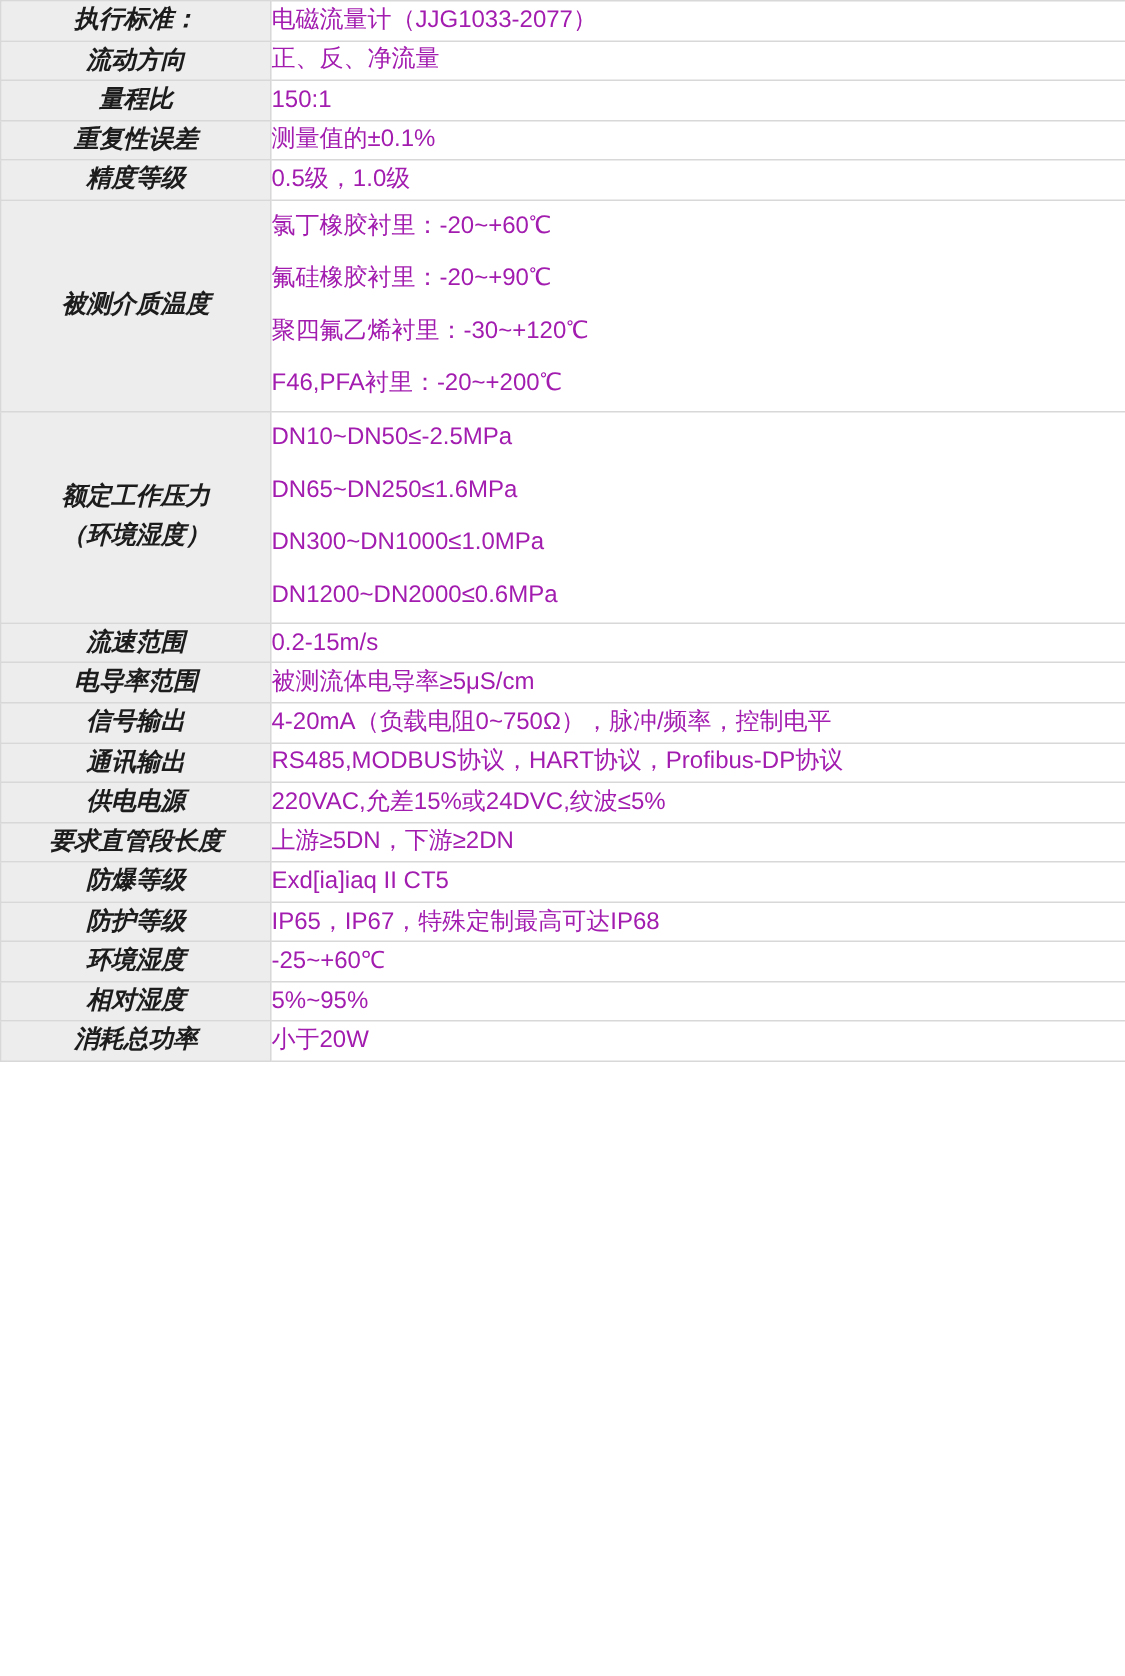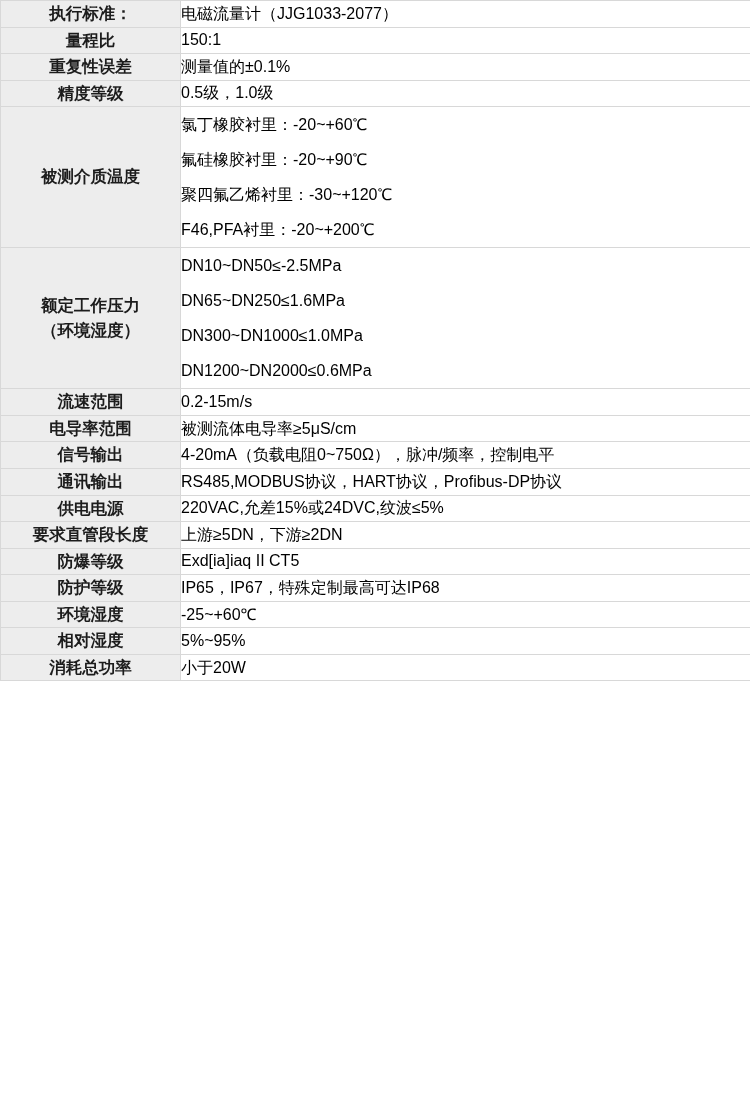--- a/index.html
+++ b/index.html
@@ -28,25 +28,25 @@
   }
   td.label {
     background: #ededed;
     text-align: center;
     font-size: 16.5px;
     font-weight: bold;
     color: #1c1c1c;
     line-height: 1.55;
     padding: 10px 6px;
   }
-  td.label .lab-line { display: block; }
+  td.label .lab-line { display: block; font-style: italic; }
   td.value {
     background: #ffffff;
     font-size: 16px;
-    color: #000000;
+    color: #a21caf;
     padding: 11px 0 11px 18px;
     line-height: 1.5;
     text-align: left;
   }
   td.value.multi {
     padding-top: 9px;
     padding-bottom: 9px;
   }
   td.value .v-line {
     display: block;
@@ -68,20 +68,28 @@
       <tr>
         <td class="label">
           <span class="lab-line">执行标准：</span>
         </td>
         <td class="value single">
           <span class="v-line">电磁流量计（JJG1033-2077）</span>
         </td>
       </tr>
       <tr>
         <td class="label">
+          <span class="lab-line">流动方向</span>
+        </td>
+        <td class="value single">
+          <span class="v-line">正、反、净流量</span>
+        </td>
+      </tr>
+      <tr>
+        <td class="label">
           <span class="lab-line">量程比</span>
         </td>
         <td class="value single">
           <span class="v-line">150:1</span>
         </td>
       </tr>
       <tr>
         <td class="label">
           <span class="lab-line">重复性误差</span>
         </td>

